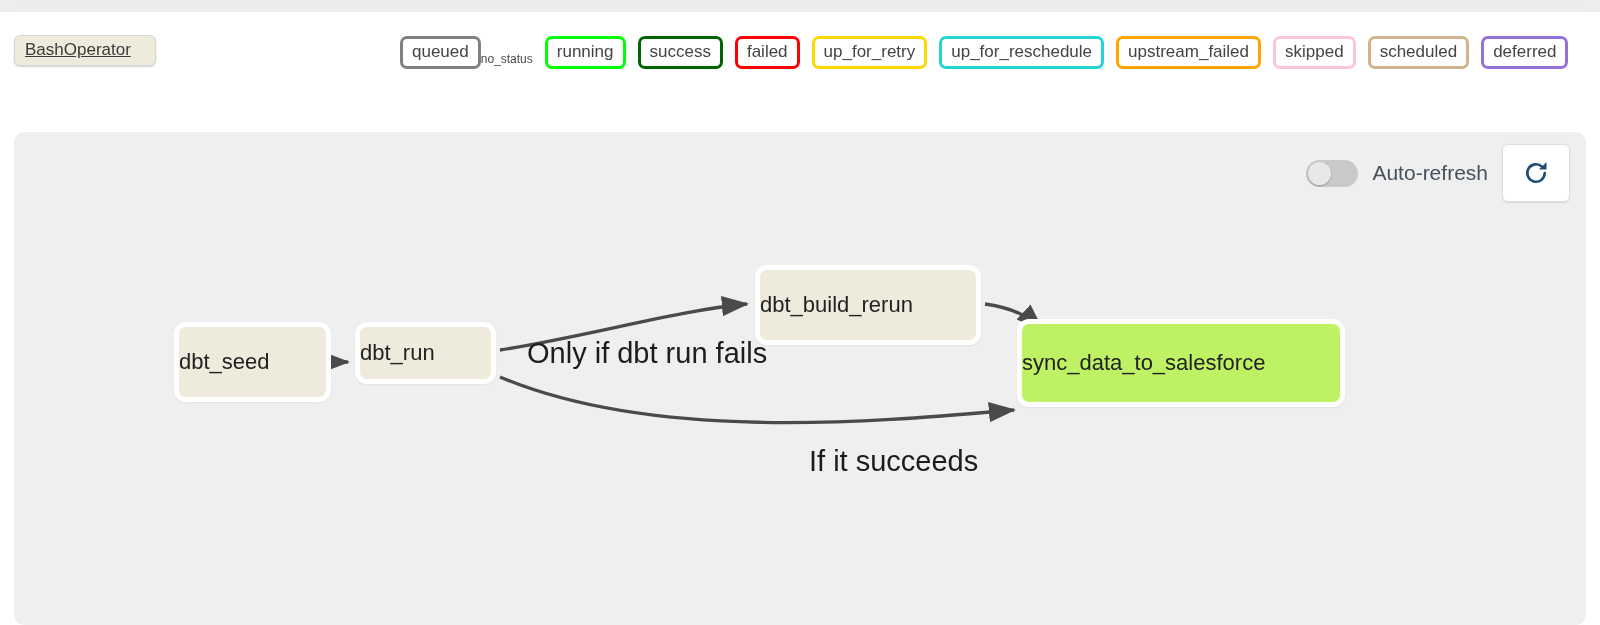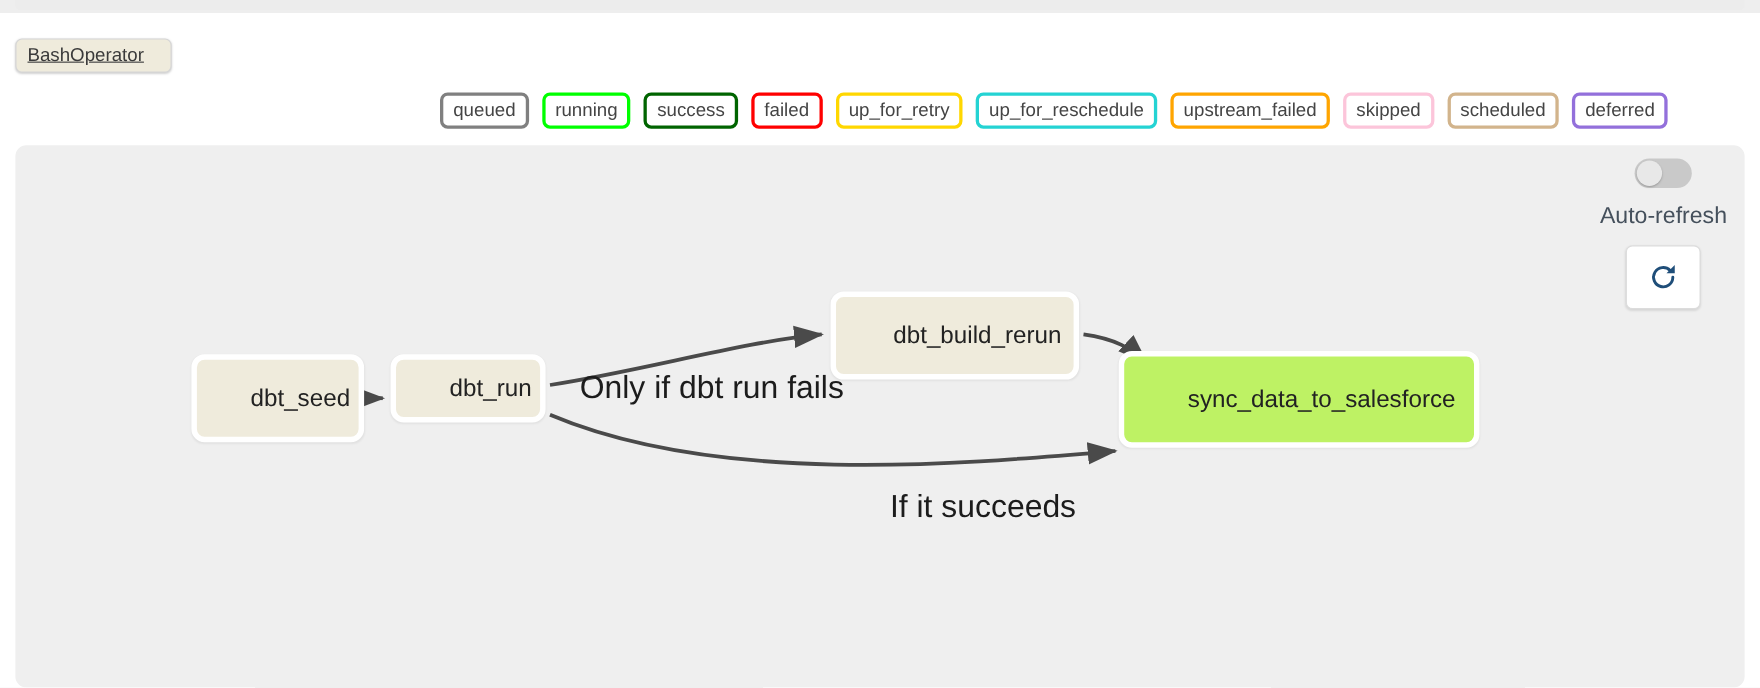--- a/index.html
+++ b/index.html
@@ -68,23 +68,22 @@
   .status-legend {
     position: absolute;
     left: 400px;
     top: 24px;
     display: flex;
     align-items: flex-start;
     gap: 12px;
   }
   .status-item {
     display: flex;
-    flex-direction: column;
+    flex-direction: row;
     align-items: flex-end;
-    margin-top: 48px;
   }
   .status-badge {
     border-radius: 7px;
     border: 3px solid #999;
     background: #ffffff;
     color: #444;
     font-size: 17px;
     line-height: 20px;
     padding: 3px 9px 4px 9px;
     white-space: nowrap;
@@ -109,21 +108,20 @@
     overflow: hidden;
   }
 
   .panel-controls {
     position: absolute;
     right: 16px;
     top: 12px;
     display: flex;
     align-items: center;
     gap: 14px;
-    flex-direction: column;
   }
   .toggle {
     width: 52px;
     height: 27px;
     border-radius: 14px;
     background: #c9c9c9;
     position: relative;
     flex: none;
   }
   .toggle .knob {
@@ -163,27 +161,25 @@
     left: 0; top: 0;
     width: 1572px;
     height: 493px;
   }
 
   .node {
     position: absolute;
     border-radius: 12px;
     display: flex;
     align-items: center;
-    justify-content: center;
     color: #222;
     font-size: 22px;
     box-sizing: border-box;
     border: 5px solid #ffffff;
     box-shadow: 0 1px 2px rgba(0,0,0,0.06);
-    padding-left: 41px;
   }
   .node.bash { background: #efebdc; }
   .node.hightouch { background: #bef264; }
 
   .edge-label {
     position: absolute;
     font-size: 29px;
     color: #1c1c1c;
     white-space: nowrap;
   }

